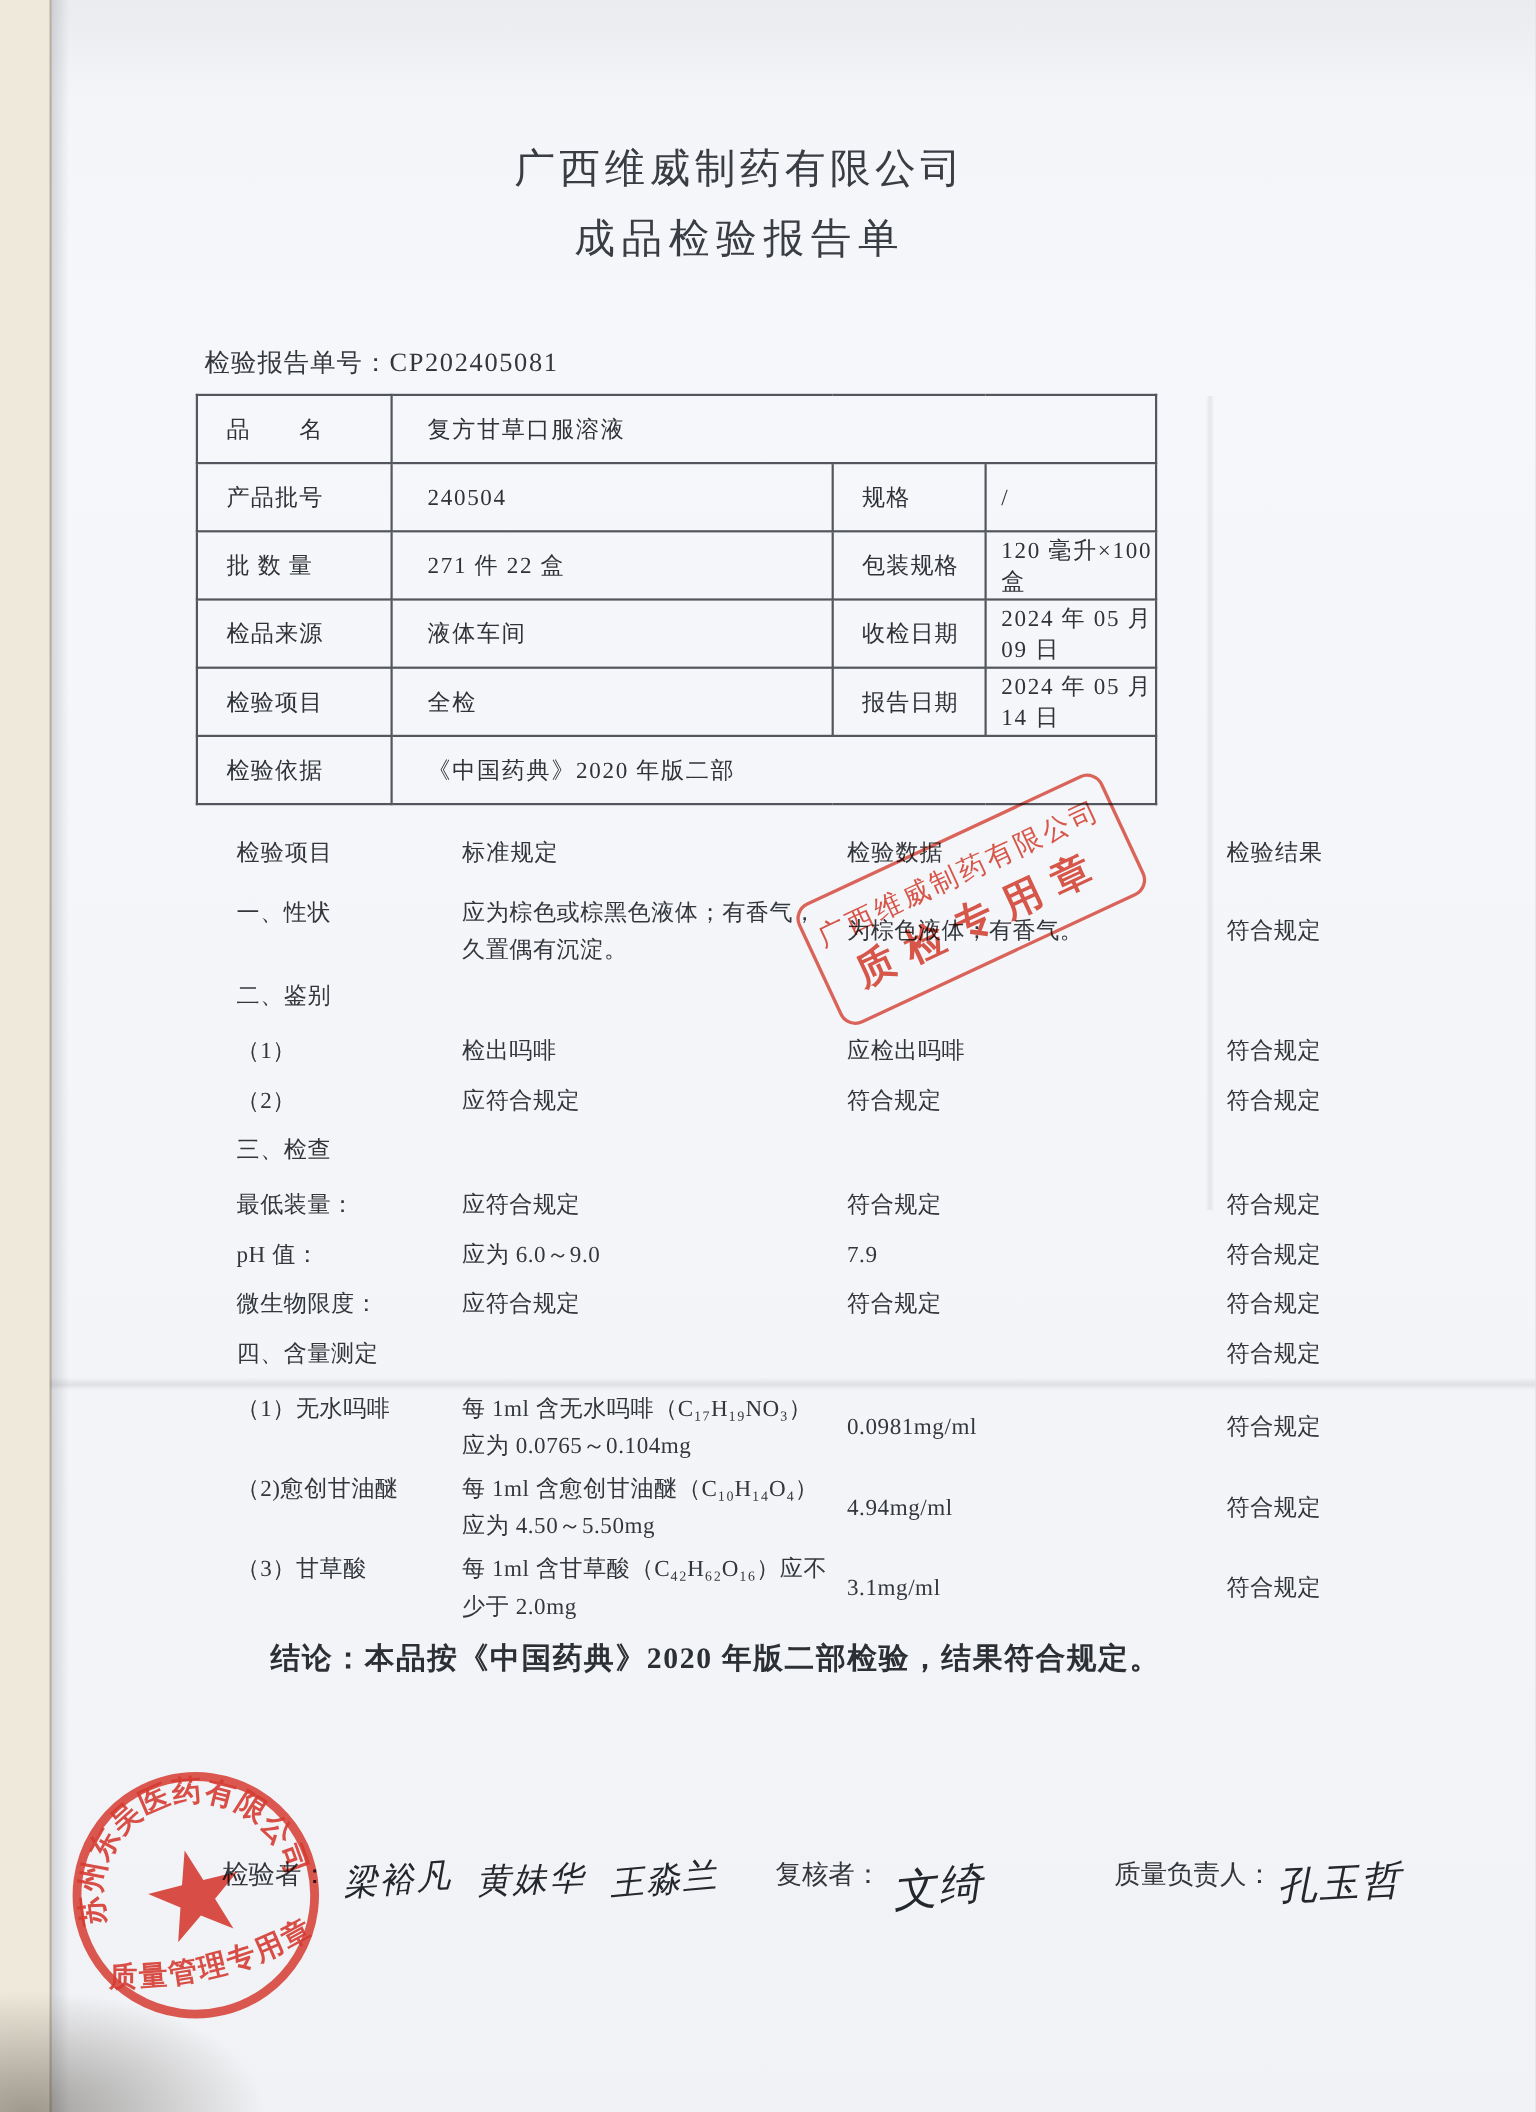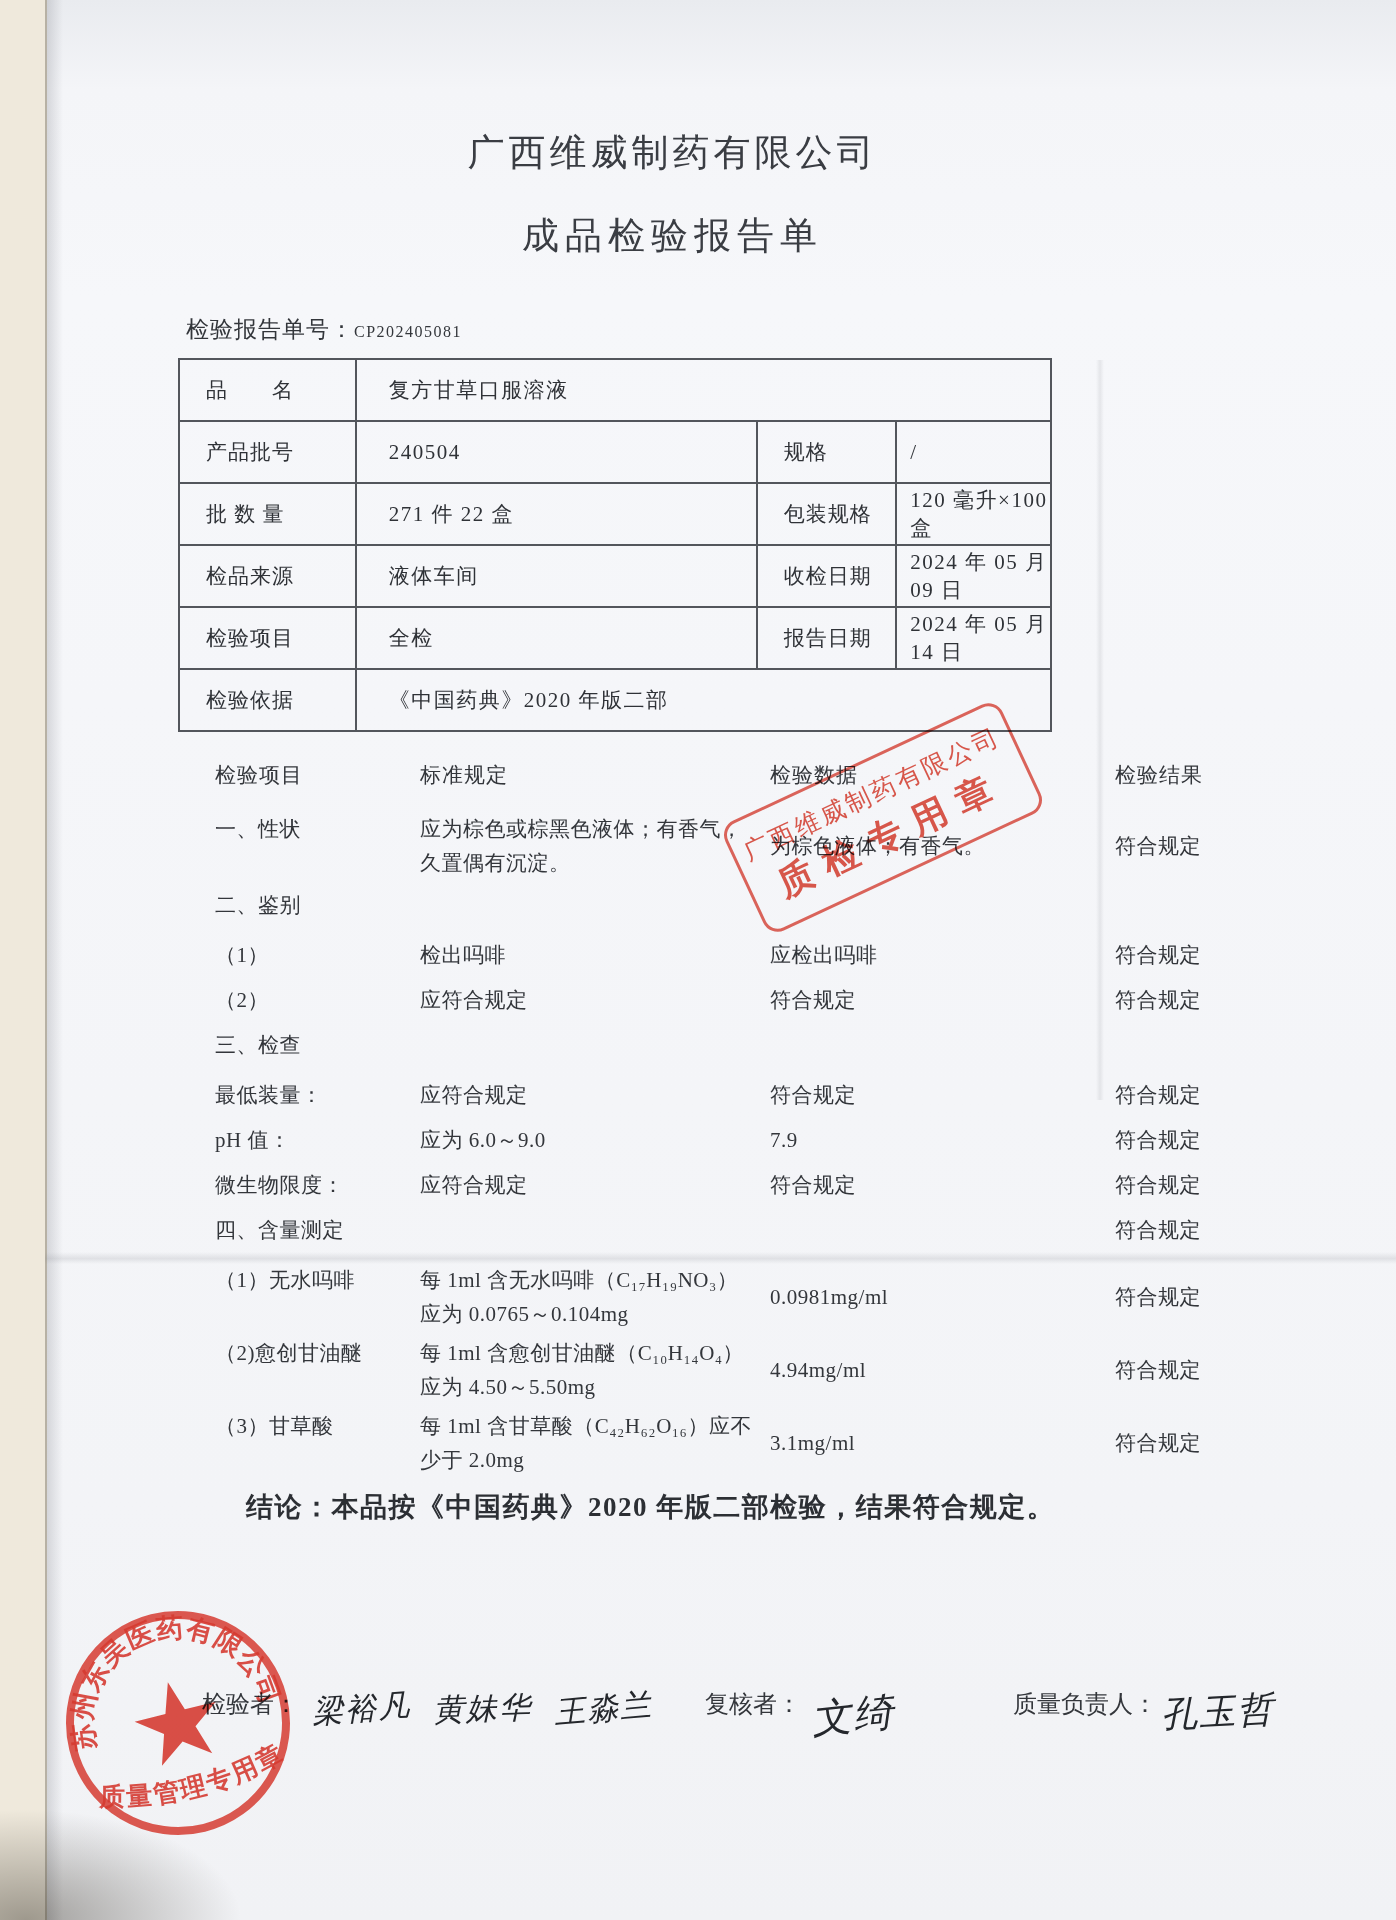--- a/index.html
+++ b/index.html
@@ -13,24 +13,24 @@
              background:radial-gradient(ellipse at 10% 100%,rgba(60,55,45,.45),rgba(60,55,45,0) 65%);}
   .paper-seam{position:absolute;left:47px;top:0;width:16px;height:100%;
              background:linear-gradient(90deg,rgba(120,122,130,.25),rgba(120,122,130,0));}
   .crease-h{position:absolute;left:45px;right:0;top:1252px;height:12px;
              background:linear-gradient(180deg,rgba(255,255,255,0),rgba(130,133,140,.18) 55%,rgba(255,255,255,0));}
   .crease-v{position:absolute;left:1096px;top:360px;width:8px;height:740px;
              background:linear-gradient(90deg,rgba(255,255,255,0),rgba(130,133,140,.15),rgba(255,255,255,0));}
 
   .title1{position:absolute;left:45px;width:1255px;top:128px;text-align:center;
           font-size:37px;letter-spacing:4px;color:#3a3d43;}
-  .title2{position:absolute;left:45px;width:1255px;top:211px;text-align:center;
+  .title2{position:absolute;left:45px;width:1255px;top:192px;text-align:center;
           font-size:37px;letter-spacing:6px;color:#3a3d43;}
   .report-no{position:absolute;left:186px;top:314px;font-size:23px;letter-spacing:1px;}
-  .report-no .num{font-size:16px;letter-spacing:1.5px;}
+  .report-no .num{font-size:24px;letter-spacing:1.5px;}
 
   table.info{position:absolute;left:178px;top:358px;width:874px;border-collapse:collapse;
              font-size:21px;color:#2f3237;}
   table.info td{border:2px solid #53565c;height:60px;padding:0 0 0 26px;letter-spacing:1px;}
   table.info td.val{padding-left:32px;letter-spacing:1.5px;}
   table.info td.lbl2{}
   table.info td.val2{padding-left:13px;}
 
   .results{position:absolute;left:215px;top:758px;width:1065px;font-size:21px;line-height:34px;}
   .r-head,.r-row{display:grid;grid-template-columns:205px 350px 345px 1fr;align-items:start;}

